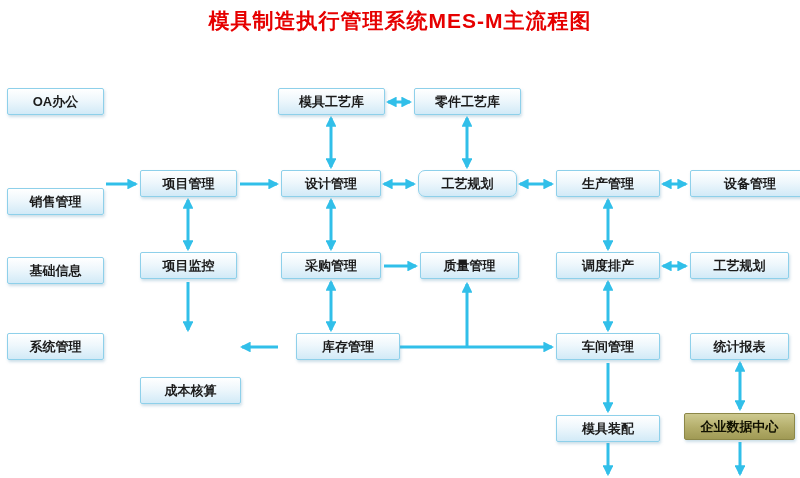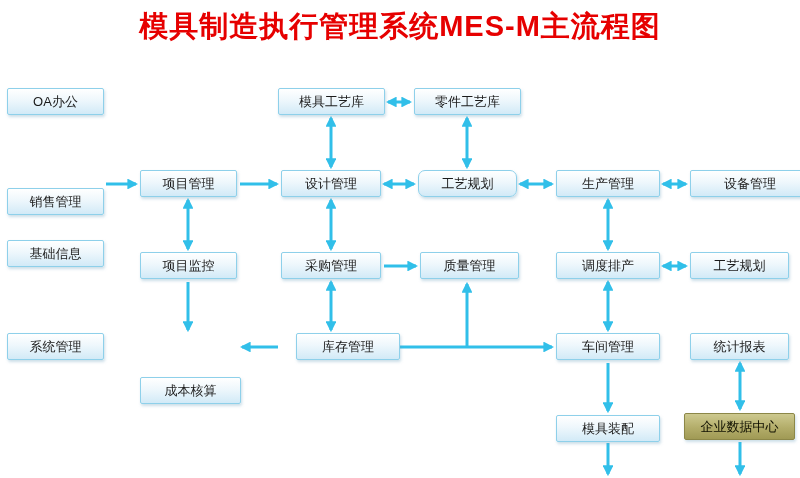--- a/index.html
+++ b/index.html
@@ -4,30 +4,30 @@
 <style>
   html,body{margin:0;padding:0;}
   body{
     width:800px;height:478px;position:relative;overflow:hidden;
     background:#ffffff;
     font-family:"Liberation Sans","DejaVu Sans",sans-serif;
   }
   .title{
     position:absolute;top:7px;left:0;width:100%;
     text-align:center;
-    font-size:29px;font-weight:bold;letter-spacing:1px;
+    font-size:21px;font-weight:bold;letter-spacing:1px;
     color:var(--title,#e60000);
   }
   svg.edges{position:absolute;left:0;top:0;pointer-events:none;}
   .edge{stroke:var(--arrow,#31bfe9);stroke-width:3;fill:none;}
   .ah-fill{fill:var(--arrow,#31bfe9);}
   .node{
     position:absolute;height:27px;box-sizing:border-box;
     display:flex;align-items:center;justify-content:center;
-    font-size:13px;font-weight:normal;color:#1b1b1b;
+    font-size:13px;font-weight:bold;color:#1b1b1b;
     background:linear-gradient(180deg,#ffffff 0%,#eef7fc 45%,#d2eaf7 100%);
     border:1px solid var(--node-border,#8ed0ea);
     border-radius:2px;
     box-shadow:1px 2px 3px rgba(110,160,190,.35);
     white-space:nowrap;
   }
   .node.olive{
     background:linear-gradient(180deg,#cdc98f 0%,#b3ad6a 55%,#a09a55 100%);
     border-color:#8c8748;
     color:#101000;
@@ -75,21 +75,21 @@
   <line class="edge" x1="608" y1="363" x2="608" y2="411" marker-end="url(#ah)"></line>
 
   <line class="edge" x1="740" y1="363" x2="740" y2="409" marker-start="url(#ah)" marker-end="url(#ah)"></line>
 
   <line class="edge" x1="608" y1="443" x2="608" y2="474" marker-end="url(#ah)"></line>
   <line class="edge" x1="740" y1="442" x2="740" y2="474" marker-end="url(#ah)"></line>
 </svg>
 
 <div class="node" style="left:7px;top:88px;width:97px;">OA办公</div>
 <div class="node" style="left:7px;top:170px;width:97px;margin-top:18px;">销售管理</div>
-<div class="node" style="left:7px;top:240px;width:97px;text-align:center;">基础信息</div>
+<div class="node" style="left:7px;top:257px;width:97px;text-align:center;">基础信息</div>
 <div class="node" style="left:7px;top:333px;width:97px;">系统管理</div>
 
 <div class="node" style="left:140px;top:170px;width:97px;">项目管理</div>
 <div class="node" style="left:140px;top:252px;width:97px;">项目监控</div>
 <div class="node" style="left:140px;top:333px;width:101px;margin-top:44px;">成本核算</div>
 
 <div class="node" style="left:278px;top:88px;width:107px;">模具工艺库</div>
 <div class="node" style="left:281px;top:170px;width:100px;">设计管理</div>
 <div class="node" style="left:281px;top:252px;width:100px;">采购管理</div>
 <div class="node" style="left:296px;top:333px;width:104px;">库存管理</div>

